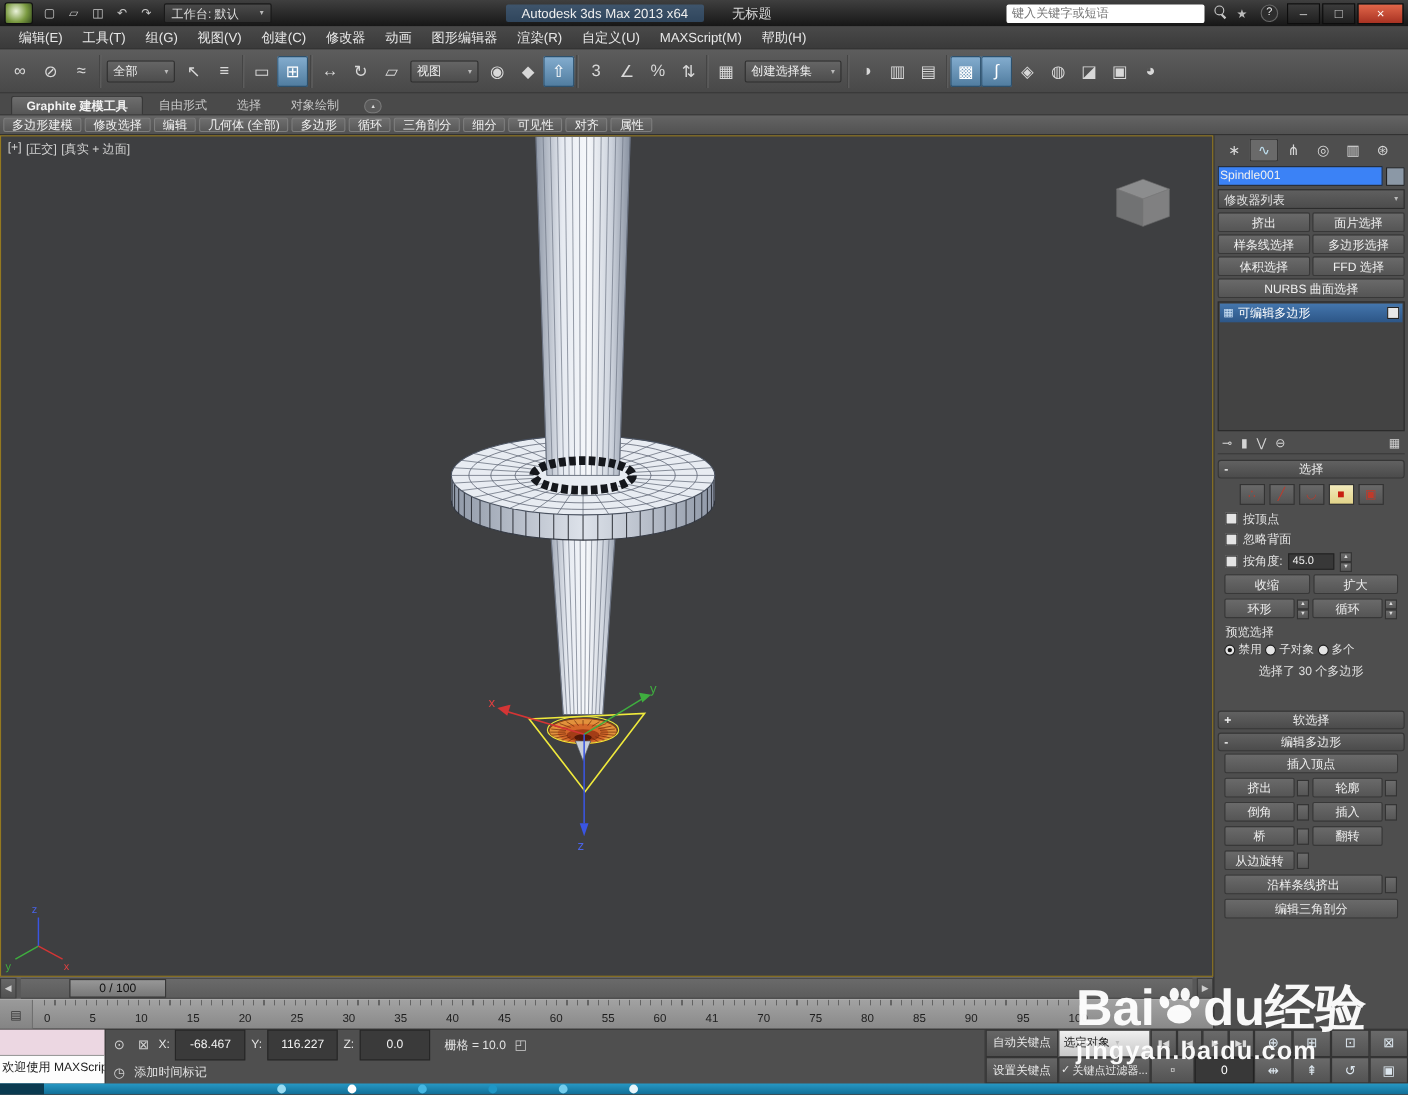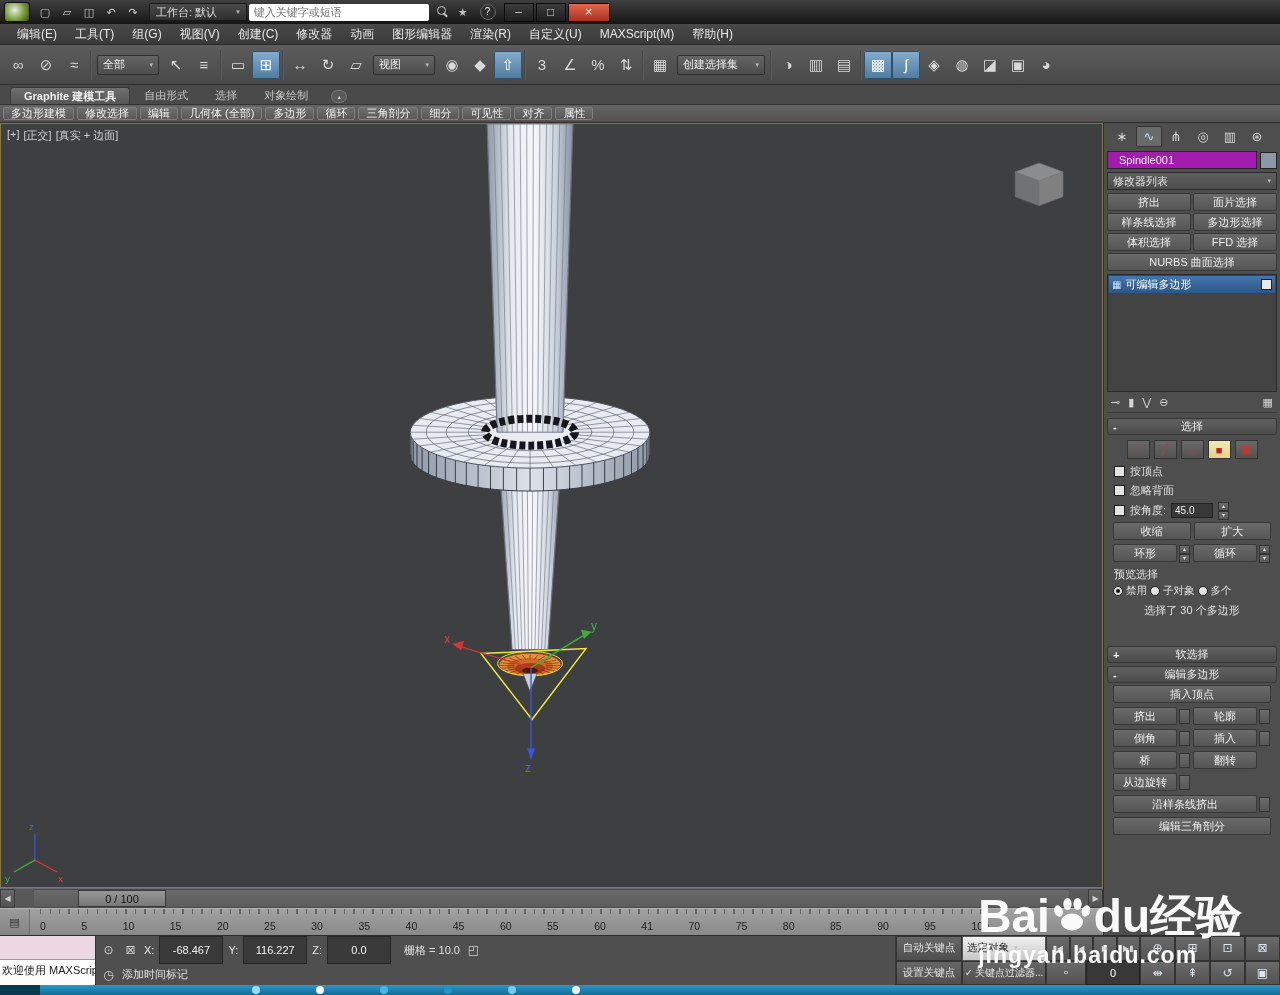--- a/index.html
+++ b/index.html
@@ -48,36 +48,36 @@
 
   
   .main-row{display:flex;height:812px}
   .viewport-col{width:1103px;display:flex;flex-direction:column;flex:none}
   .viewport{height:765px;position:relative;background:#3e3f41;border:1px solid #94791f;overflow:hidden}
   #viewport-svg{position:absolute;inset:0;width:100%;height:100%}
   .vp-label{position:absolute;top:4px;left:6px;display:flex;gap:4px;font-size:11px;color:#d2d2d2;z-index:2}
 
   .time-slider{height:20px;display:flex;background:#585858;border-top:1px solid #6b6b6b}
   .ts-btn{width:15px;background:linear-gradient(#676767,#525252);border:1px solid #3c3c3c;color:#ccc;font-size:8px;display:flex;align-items:center;justify-content:center;flex:none}
-  .ts-track{flex:1;position:relative;background:linear-gradient(#6a6a6a,#5c5c5c);border-top:1px solid #4a4a4a;border-bottom:1px solid #4a4a4a;margin:0 19px}
+  .ts-track{flex:1;position:relative;background:linear-gradient(#6a6a6a,#5c5c5c);border-top:1px solid #4a4a4a;border-bottom:1px solid #4a4a4a;margin:0 4px}
   .ts-handle{position:absolute;left:44px;top:0;bottom:0;width:88px;background:linear-gradient(#979797,#787878);border:1px solid #383838;display:flex;align-items:center;justify-content:center;font-size:11px;color:#111}
 
   .ruler{height:27px;background:linear-gradient(#a2a2a2,#898989);display:flex;border-top:1px solid #b5b5b5}
   .ruler-btn{width:30px;border-right:1px solid #6f6f6f;display:flex;align-items:center;justify-content:center;color:#333;font-size:11px;background:linear-gradient(#9a9a9a,#848484);flex:none}
   .ruler-ticks{width:965px;display:flex;justify-content:space-between;align-items:flex-end;padding:0 6px 3px 10px;position:relative;flex:none}
   .ruler-ticks::before{content:"";position:absolute;top:0;left:10px;right:6px;height:5px;background:repeating-linear-gradient(90deg,rgba(40,40,40,.5) 0 1px,transparent 1px 9.5px)}
   .tick{font-size:10.5px;color:#1e1e1e}
 
   
   .cmd-panel{width:177px;background:#4e4e4e;border-left:1px solid #2e2e2e;padding:2px 3px;display:flex;flex-direction:column;overflow:hidden;flex:none;font-size:11px}
   .cp-tabs{display:flex;gap:1px;padding:1px 2px 3px}
   .cp-tab{width:26px;height:21px;display:flex;align-items:center;justify-content:center;font-size:13px;color:#d8d8d8;border-radius:2px}
   .cp-tab.active{background:#6a6a6a;box-shadow:inset 0 0 0 1px #333;color:#bfe0f0}
   .cp-name{display:flex;gap:3px;align-items:center;margin:1px 0 3px}
-  .cp-name input{flex:1;height:18px;background:#a21caf;border:1px solid #272727;color:#f0f0f0;font-size:11px;padding:0 11px;min-width:0;font-family:inherit}
+  .cp-name input{flex:1;height:18px;background:#3b82f6;border:1px solid #272727;color:#f0f0f0;font-size:11px;padding:0 1px;min-width:0;font-family:inherit}
   .color-swatch{width:17px;height:17px;background:#8b98a6;border:1px solid #222;flex:none}
   .cp-modlist{height:18px;background:linear-gradient(#5f5f5f,#4c4c4c);border:1px solid #2c2c2c;display:flex;align-items:center;justify-content:space-between;padding:0 5px;font-size:11px;margin-bottom:3px}
   .cp-grid{display:grid;grid-template-columns:1fr 1fr;gap:2px}
   .cp-btn{height:18px;background:linear-gradient(#6a6a6a,#555);border:1px solid #383838;border-radius:2px;font-size:11px;color:#efefef;display:flex;align-items:center;justify-content:center;overflow:hidden;white-space:nowrap}
   .cp-btn.wide{grid-column:1/-1}
   .cp-stack{height:118px;background:#434343;border:1px solid #2a2a2a;margin:3px 0 2px;padding:1px}
   .stack-row{height:17px;background:linear-gradient(#4476ad,#2d5687);display:flex;align-items:center;gap:4px;padding:0 3px;color:#fff;font-size:11px}
   .stack-ico{color:#cfe4f8;font-size:10px}
   .stack-toggle{width:11px;height:11px;background:#e8e8e8;border:1px solid #222;margin-left:auto}
   .cp-stack-tools{display:flex;gap:8px;align-items:center;padding:2px 4px 3px;border-bottom:1px solid #3a3a3a;margin-bottom:2px}
@@ -154,20 +154,24 @@
 <div class="titlebar">
   <div class="app-logo"></div>
   <span class="qa-icon">▢</span>
   <span class="qa-icon">▱</span>
   <span class="qa-icon">◫</span>
   <span class="qa-icon">↶</span>
   <span class="qa-icon">↷</span>
   <div class="workspace-dd">
     <span>工作台: 默认</span>
     <span class="dda">▾</span>
+  </div>
+  <div class="title-center">
+    <span class="title-hl">Autodesk 3ds Max 2013 x64</span>
+    <span class="doc-title">无标题</span>
   </div>
   <div class="search-box">
     <input placeholder="键入关键字或短语" style="">
   </div>
   <span class="tb-mini"><span class="mag"></span></span>
   <span class="tb-mini">★</span>
   <span class="help-circle">?</span>
   <div class="win-btn">–</div>
   <div class="win-btn">□</div>
   <div class="win-btn win-close">×</div>

